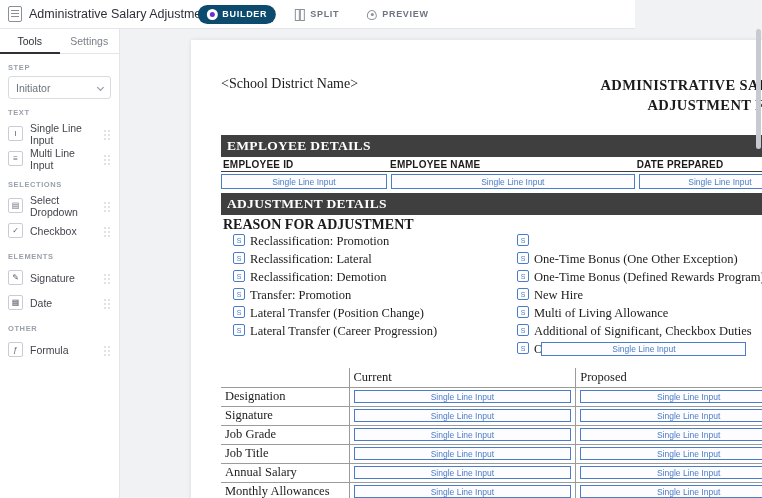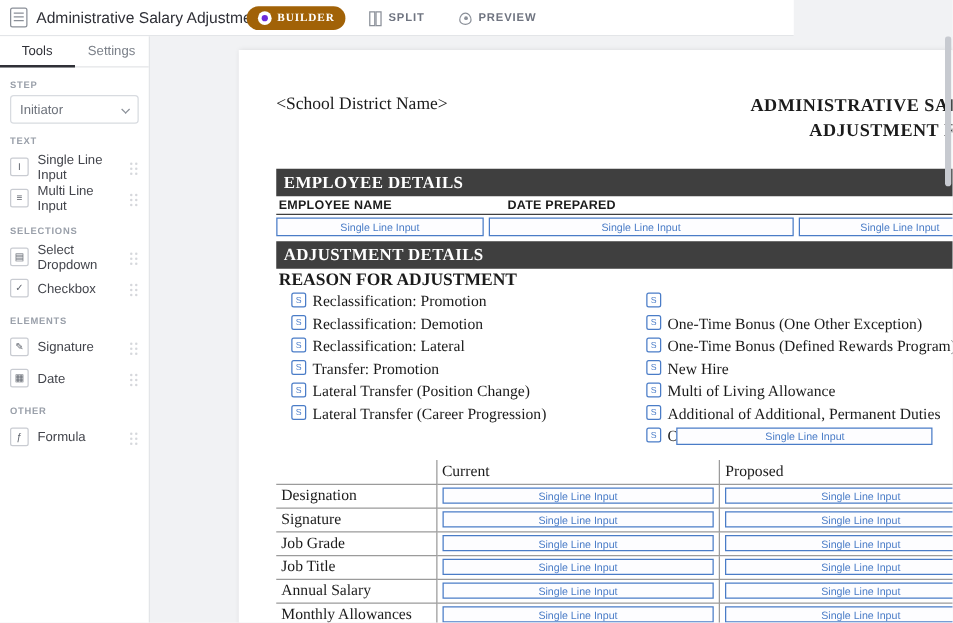--- a/index.html
+++ b/index.html
@@ -36,21 +36,21 @@
     position: absolute; left: 50%; transform: translateX(-50%);
     display: flex; align-items: center; gap: 10px;
   }
   .seg {
     display: flex; align-items: center; gap: 5px;
     padding: 4px 9px; border-radius: 11px;
     font-size: 9px; letter-spacing: .7px; font-weight: bold;
     color: #6f7480;
   }
   .seg.active {
-    background: #a16207; color: #ffffff; font-family: Liberation Serif, serif;
+    background: #0c4a6e; color: #ffffff;
   }
   .seg .dot {
     width: 11px; height: 11px; border-radius: 50%;
     background: #ffffff; display: inline-block; position: relative;
   }
   .seg.active .dot::after {
     content: ""; position: absolute; left: 3px; top: 3px;
     width: 5px; height: 5px; border-radius: 50%; background: #6c2bd9;
   }
   .seg .ic {
@@ -314,48 +314,49 @@
       <div class="docheader">
         <div class="district">&lt;School District Name&gt;</div>
         <div class="doctitle">
           <div>ADMINISTRATIVE SALARY</div>
           <div>ADJUSTMENT FORM</div>
         </div>
       </div>
 
       <div class="band">EMPLOYEE DETAILS</div>
       <div class="colhead">
+        <div>EMPLOYEE ID</div>
         <div>EMPLOYEE NAME</div>
         <div>DATE PREPARED</div>
       </div>
       <div class="fieldrow">
         <div class="field f1">Single Line Input</div>
         <div class="field f2">Single Line Input</div>
         <div class="field f3">Single Line Input</div>
       </div>
 
       <div class="band tight">ADJUSTMENT DETAILS</div>
       <div class="reason-title">REASON FOR ADJUSTMENT</div>
 
       <div class="optgrid">
         <div class="optcol">
           <div class="optrow">
             <span class="sbadge">S</span>
             <span class="opttext">Reclassification: Promotion</span>
           </div>
           <div class="optrow">
             <span class="sbadge">S</span>
+            <span class="opttext">Reclassification: Lateral</span>
+          </div>
+          <div class="optrow">
+            <span class="sbadge">S</span>
             <span class="opttext">Reclassification: Demotion</span>
           </div>
           <div class="optrow">
             <span class="sbadge">S</span>
-            <span class="opttext">Reclassification: Lateral</span>
-          </div>
-          <div class="optrow">
-            <span class="sbadge">S</span>
             <span class="opttext">Transfer: Promotion</span>
           </div>
           <div class="optrow">
             <span class="sbadge">S</span>
             <span class="opttext">Lateral Transfer (Position Change)</span>
           </div>
           <div class="optrow">
             <span class="sbadge">S</span>
             <span class="opttext">Lateral Transfer (Career Progression)</span>
           </div>
@@ -376,21 +377,21 @@
           <div class="optrow">
             <span class="sbadge">S</span>
             <span class="opttext">New Hire</span>
           </div>
           <div class="optrow">
             <span class="sbadge">S</span>
             <span class="opttext">Multi of Living Allowance</span>
           </div>
           <div class="optrow">
             <span class="sbadge">S</span>
-            <span class="opttext">Additional of Additional, Permanent Duties</span>
+            <span class="opttext">Additional of Significant, Checkbox Duties</span>
           </div>
           <div class="optrow">
             <span class="sbadge">S</span>
             <span class="opttext">Other</span>
             <span class="inline-field">Single Line Input</span>
           </div>
         </div>
       </div>
 
       <table class="cmp">

